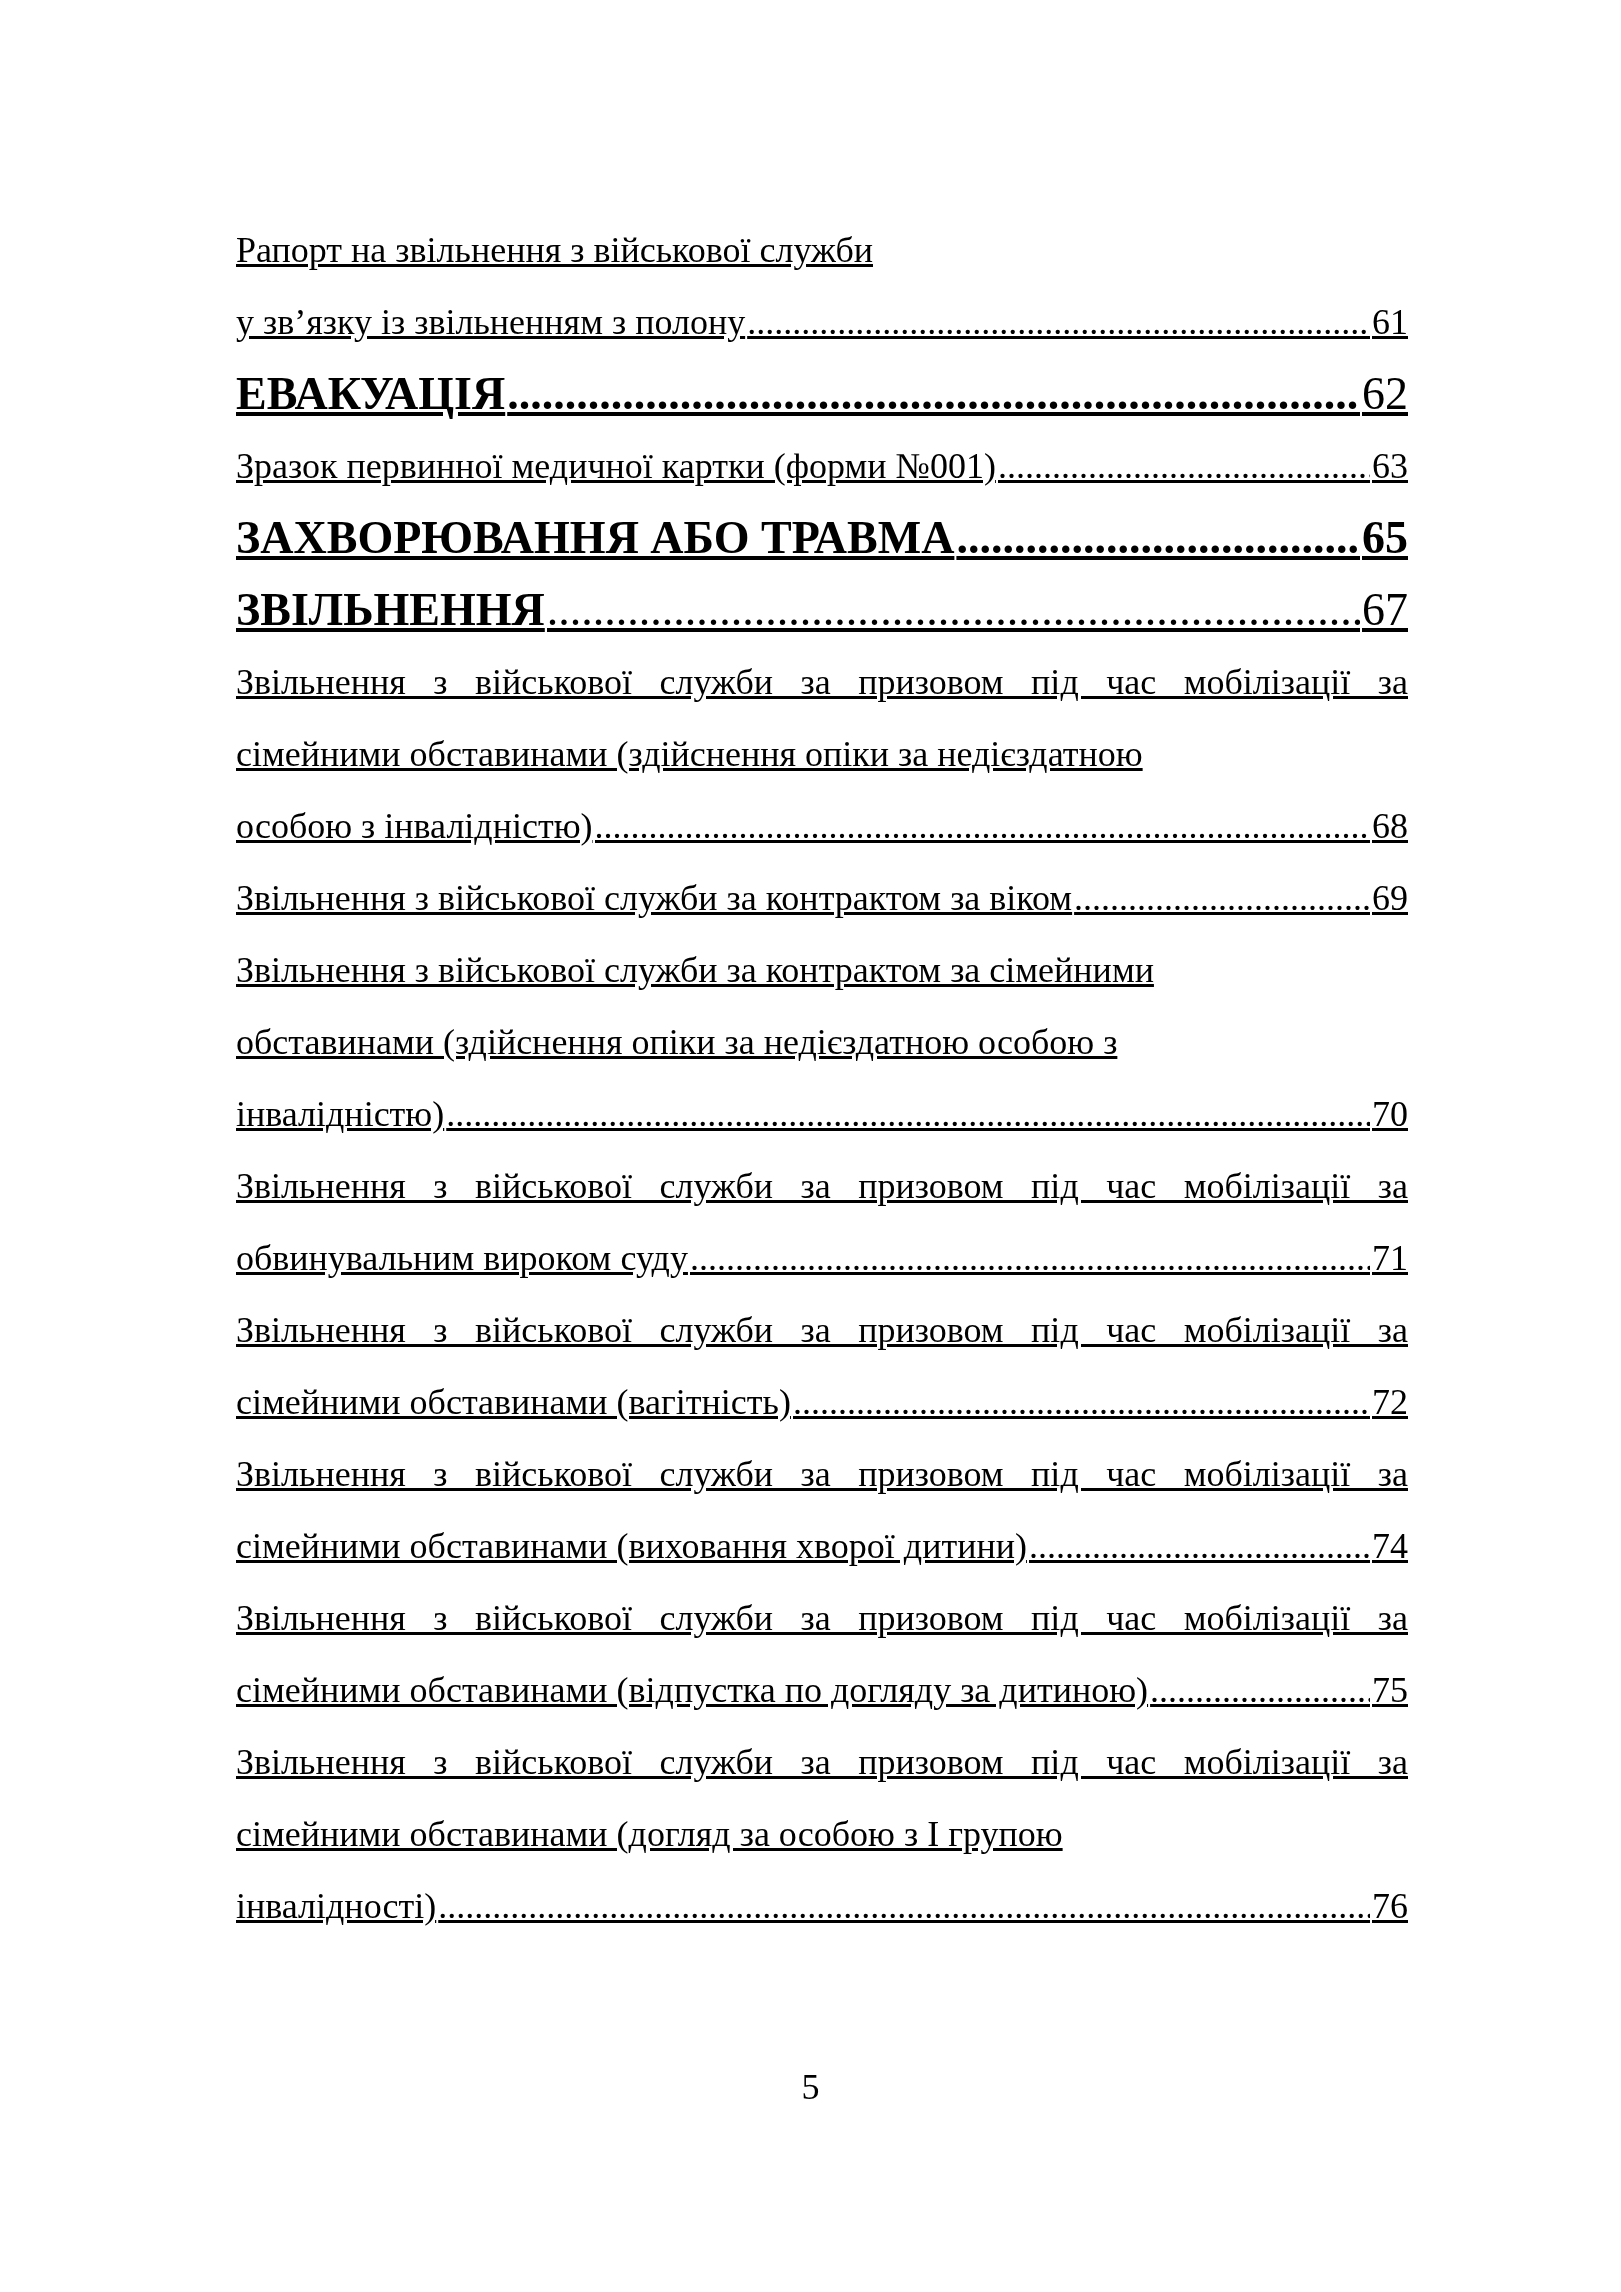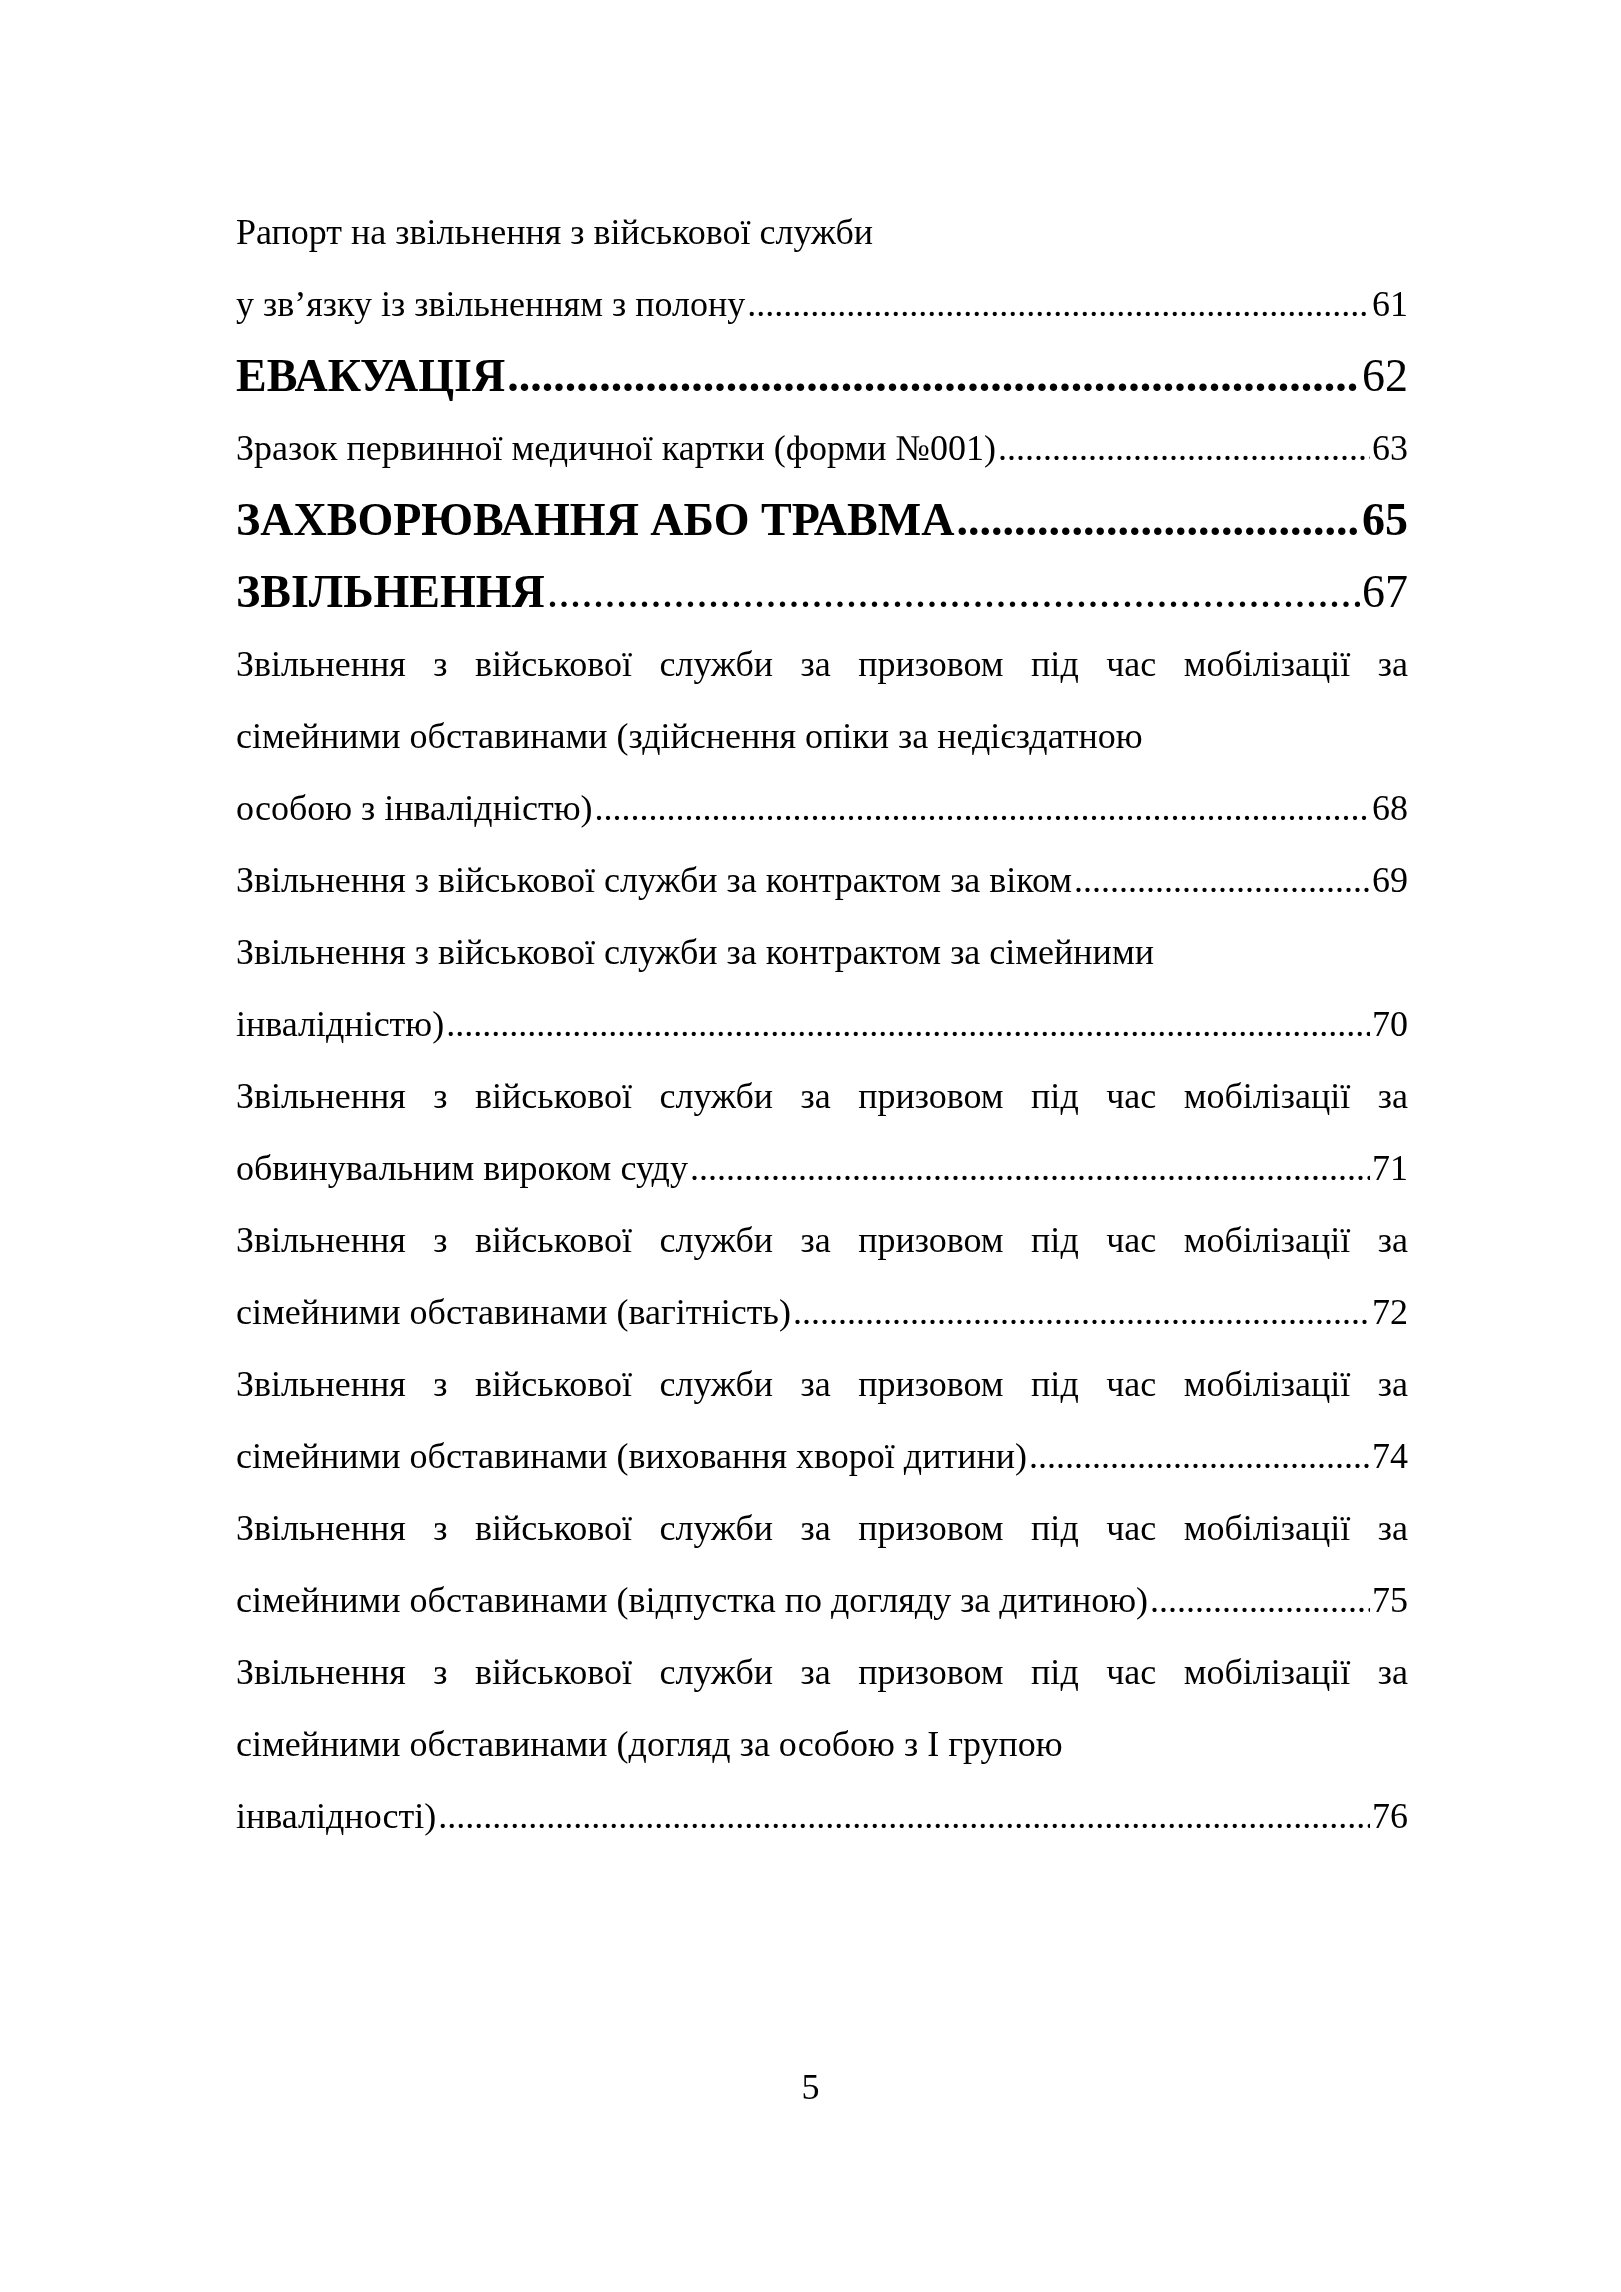--- a/index.html
+++ b/index.html
@@ -11,22 +11,23 @@
       width: 1621px;
       height: 2293px;
       position: relative;
       overflow: hidden;
       font-family: "Liberation Serif", "DejaVu Serif", serif;
       color: #000000;
     }
     .page {
       position: absolute;
       left: 236px;
-      top: 196px;
+      top: 214px;
       width: 1172px;
+      text-decoration: underline;
     }
     .line {
       height: 72px;
       line-height: 72px;
       font-size: 36px;
       white-space: nowrap;
       display: flex;
       align-items: baseline;
     }
     .line.bold {
@@ -120,20 +121,23 @@
   <div class="line">
     <span class="txt">Звільнення з військової служби за контрактом за віком</span>
     <span class="dots"></span>
     <span class="pg">69</span>
   </div>
 
   <div class="line">
     <span class="txt">Звільнення з військової служби за контрактом за сімейними</span>
   </div>
   <div class="line">
+    <span class="txt">обставинами (здійснення опіки за недієздатною особою з</span>
+  </div>
+  <div class="line">
     <span class="txt">інвалідністю)</span>
     <span class="dots"></span>
     <span class="pg"> 70</span>
   </div>
 
   <div class="line justify">
     <span class="txt">Звільнення з військової служби за призовом під час мобілізації за</span>
   </div>
   <div class="line">
     <span class="txt">обвинувальним вироком суду </span>

